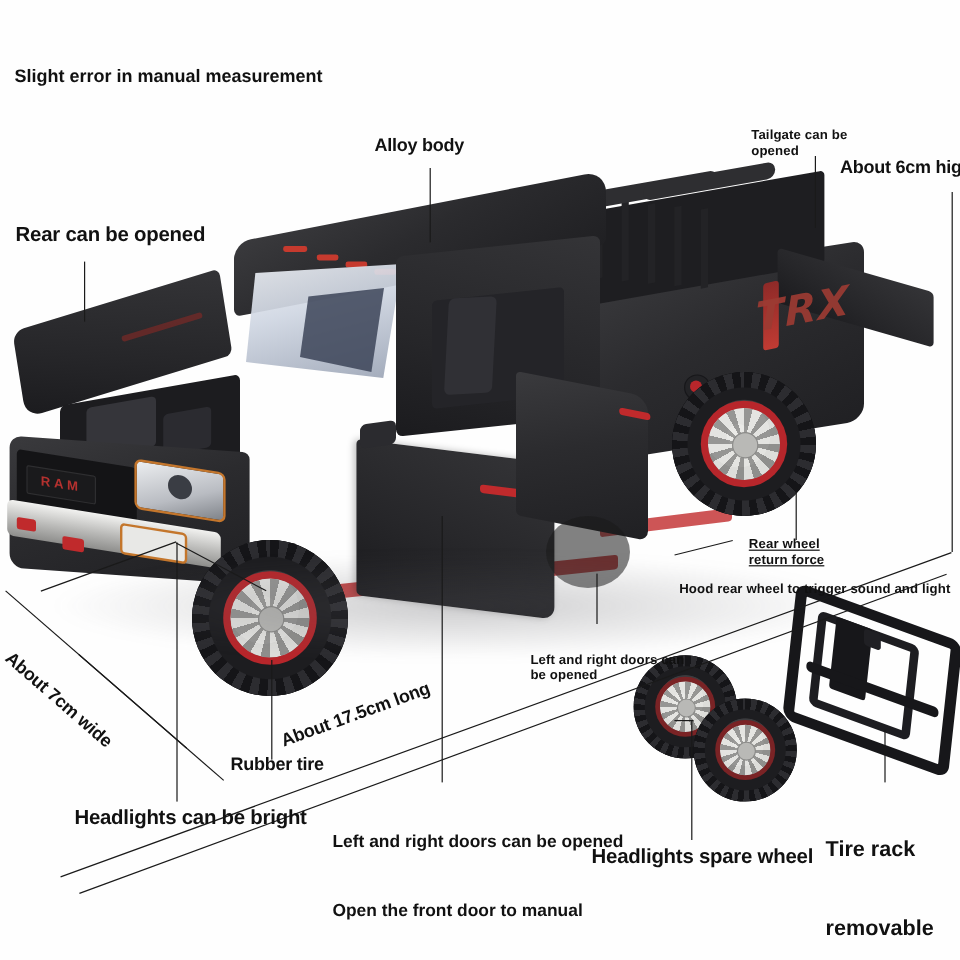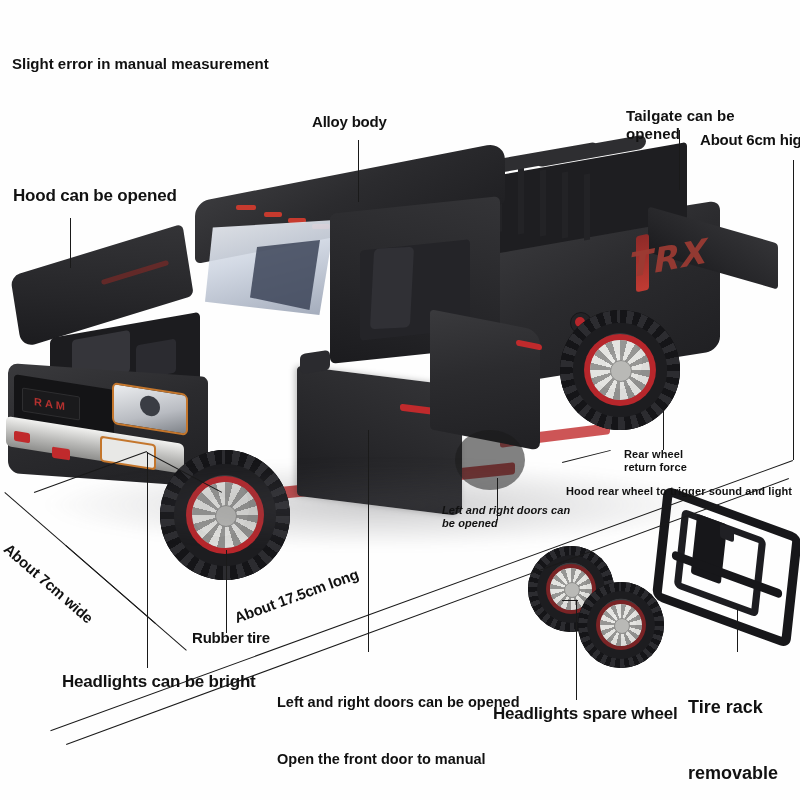--- a/index.html
+++ b/index.html
@@ -9,21 +9,21 @@
     font-family:"Liberation Sans", sans-serif;
     overflow:hidden;
   }
   #stage{position:relative;width:800px;height:800px;background:#fefefe;}
 
   
   .lbl{position:absolute;color:#111;font-weight:bold;white-space:pre;line-height:1.18;z-index:40;}
   .lbl.big{font-size:17px;letter-spacing:-.2px;}
   .lbl.mid{font-size:15px;letter-spacing:-.2px;}
   .lbl.sm{font-size:11px;letter-spacing:.1px;}
-  .lbl.xsm{font-size:15px;letter-spacing:.1px;}
+  .lbl.xsm{font-size:11px;letter-spacing:.1px;}
   .rot-w{transform:rotate(41deg);transform-origin:0 0;}
   .rot-l{transform:rotate(-20deg);transform-origin:0 0;}
 
   
   .ln{position:absolute;background:#1a1a1a;z-index:30;}
   .v{width:1.4px;}
   .h{height:1.4px;}
   .diag{position:absolute;height:1.3px;background:#1a1a1a;transform-origin:0 0;z-index:30;}
 
   
@@ -255,28 +255,28 @@
   <div class="diag" style="left:793px;top:461px;width:790px;transform:rotate(160deg);"></div>
   <div class="diag" style="left:562px;top:462px;width:50px;transform:rotate(-14deg);"></div>
 
   <div class="lbl mid" style="left:312px;top:113px;">Alloy body</div>
 
   <div class="lbl xsm" style="left:626px;top:107px;">Tailgate can be
 opened</div>
 
   <div class="lbl mid" style="left:700px;top:131px;">About 6cm high</div>
 
-  <div class="lbl big" style="left:13px;top:186px;">Hood can be opened</div>
-
-  <div class="lbl sm" style="left:624px;top:448px;">Rear wheel
+  <div class="lbl big" style="left:13px;top:186px;">Rear can be opened</div>
+
+  <div class="lbl sm" style="left:624px;top:448px;text-decoration:underline;">Rear wheel
 return force</div>
 
   <div class="lbl sm" style="left:566px;top:485px;">Hood rear wheel to trigger sound and light</div>
 
-  <div class="lbl sm" style="left:442px;top:504px;font-style:italic;">Left and right doors can
+  <div class="lbl sm" style="left:442px;top:544px;">Left and right doors can
 be opened</div>
 
   <div class="lbl mid rot-w" style="left:12px;top:540px;">About 7cm wide</div>
 
   <div class="lbl mid rot-l" style="left:232px;top:610px;">About 17.5cm long</div>
 
   <div class="lbl mid" style="left:192px;top:629px;">Rubber tire</div>
 
   <div class="lbl big" style="left:62px;top:672px;">Headlights can be bright</div>
 

